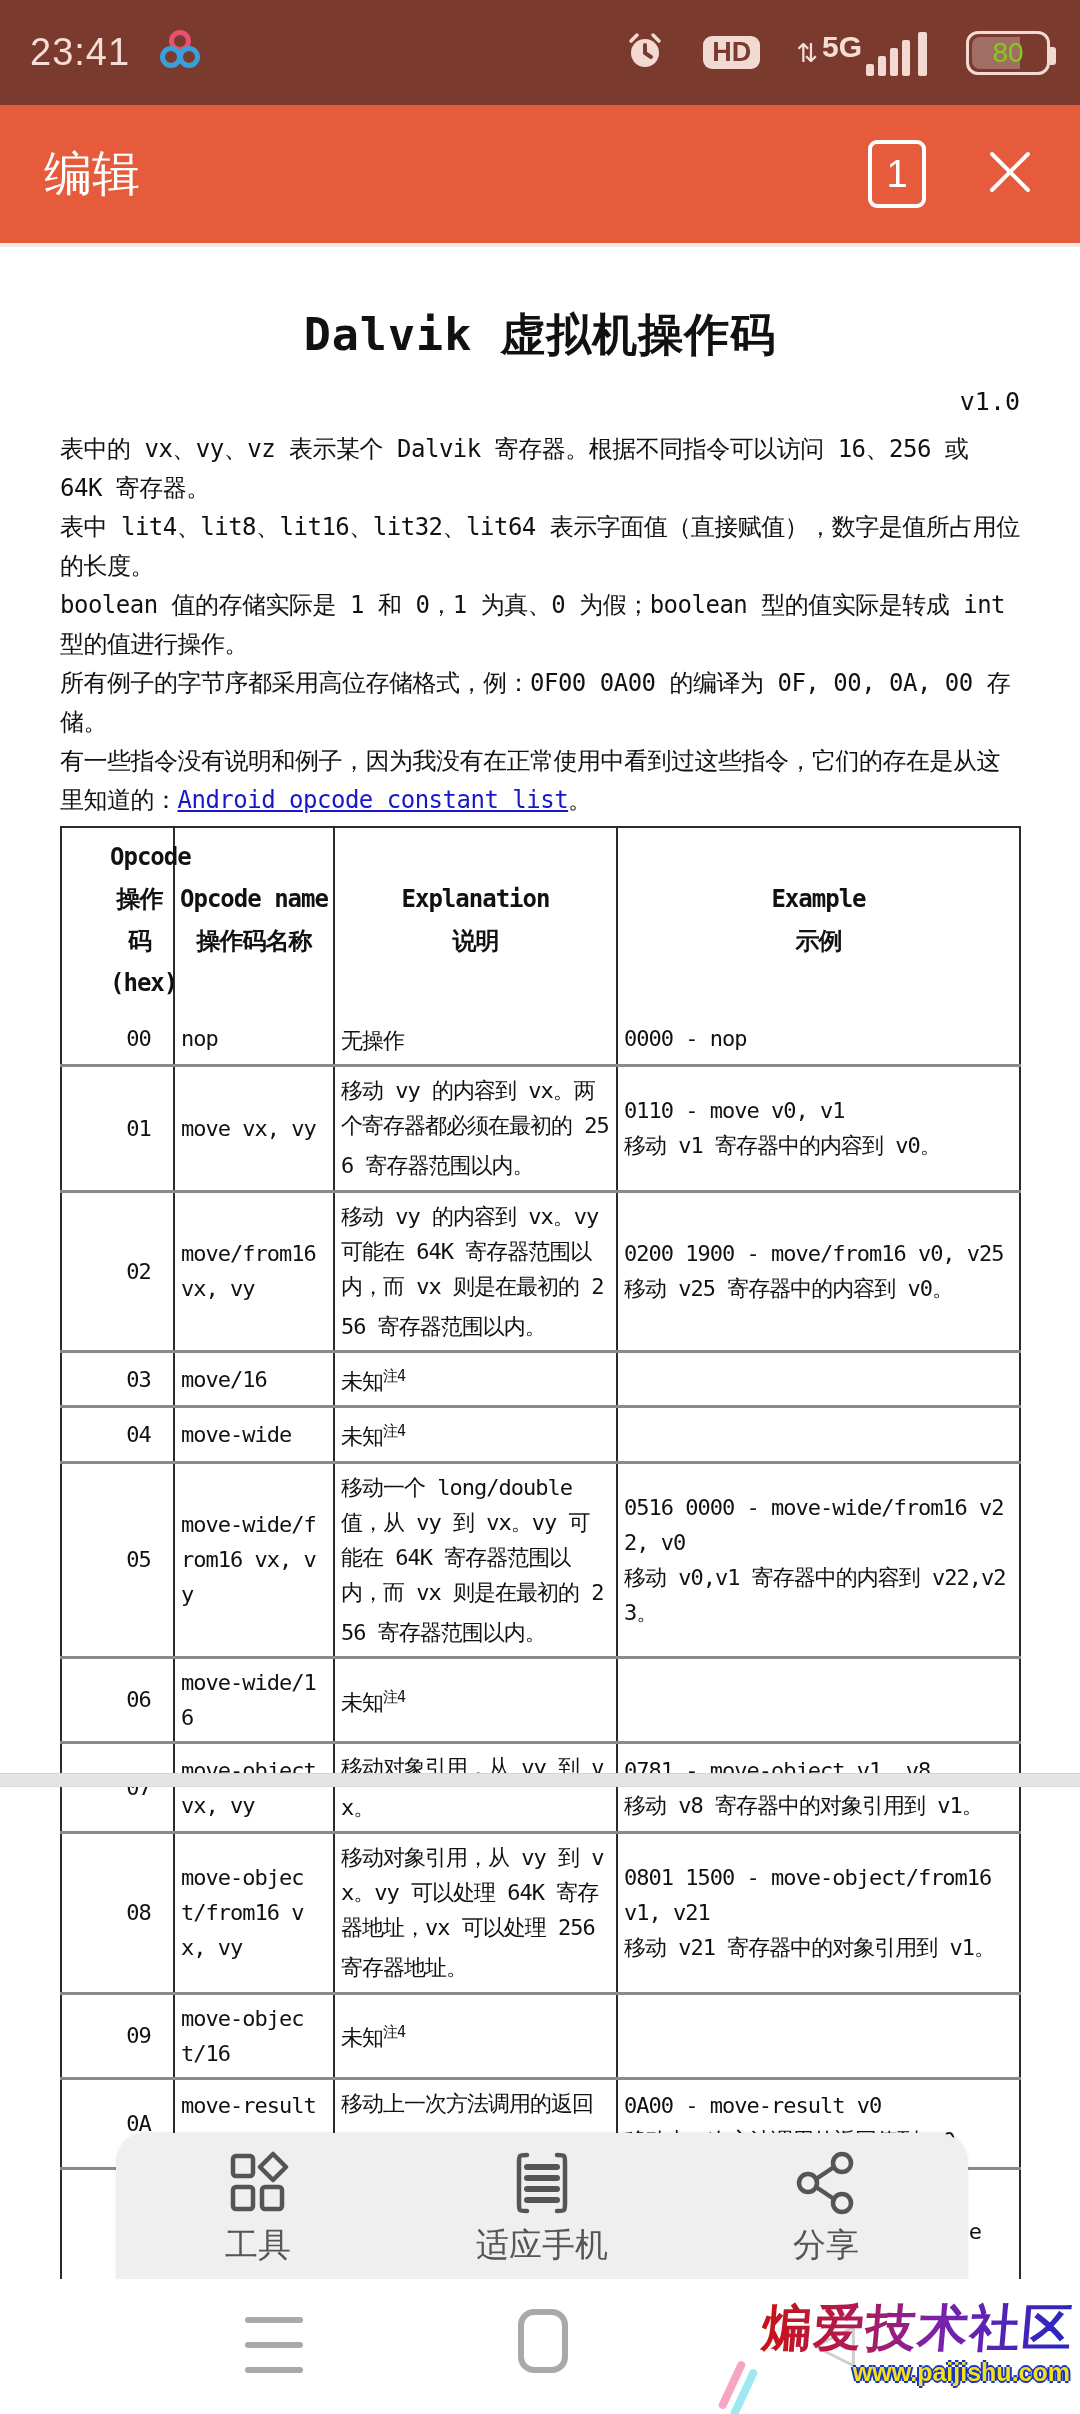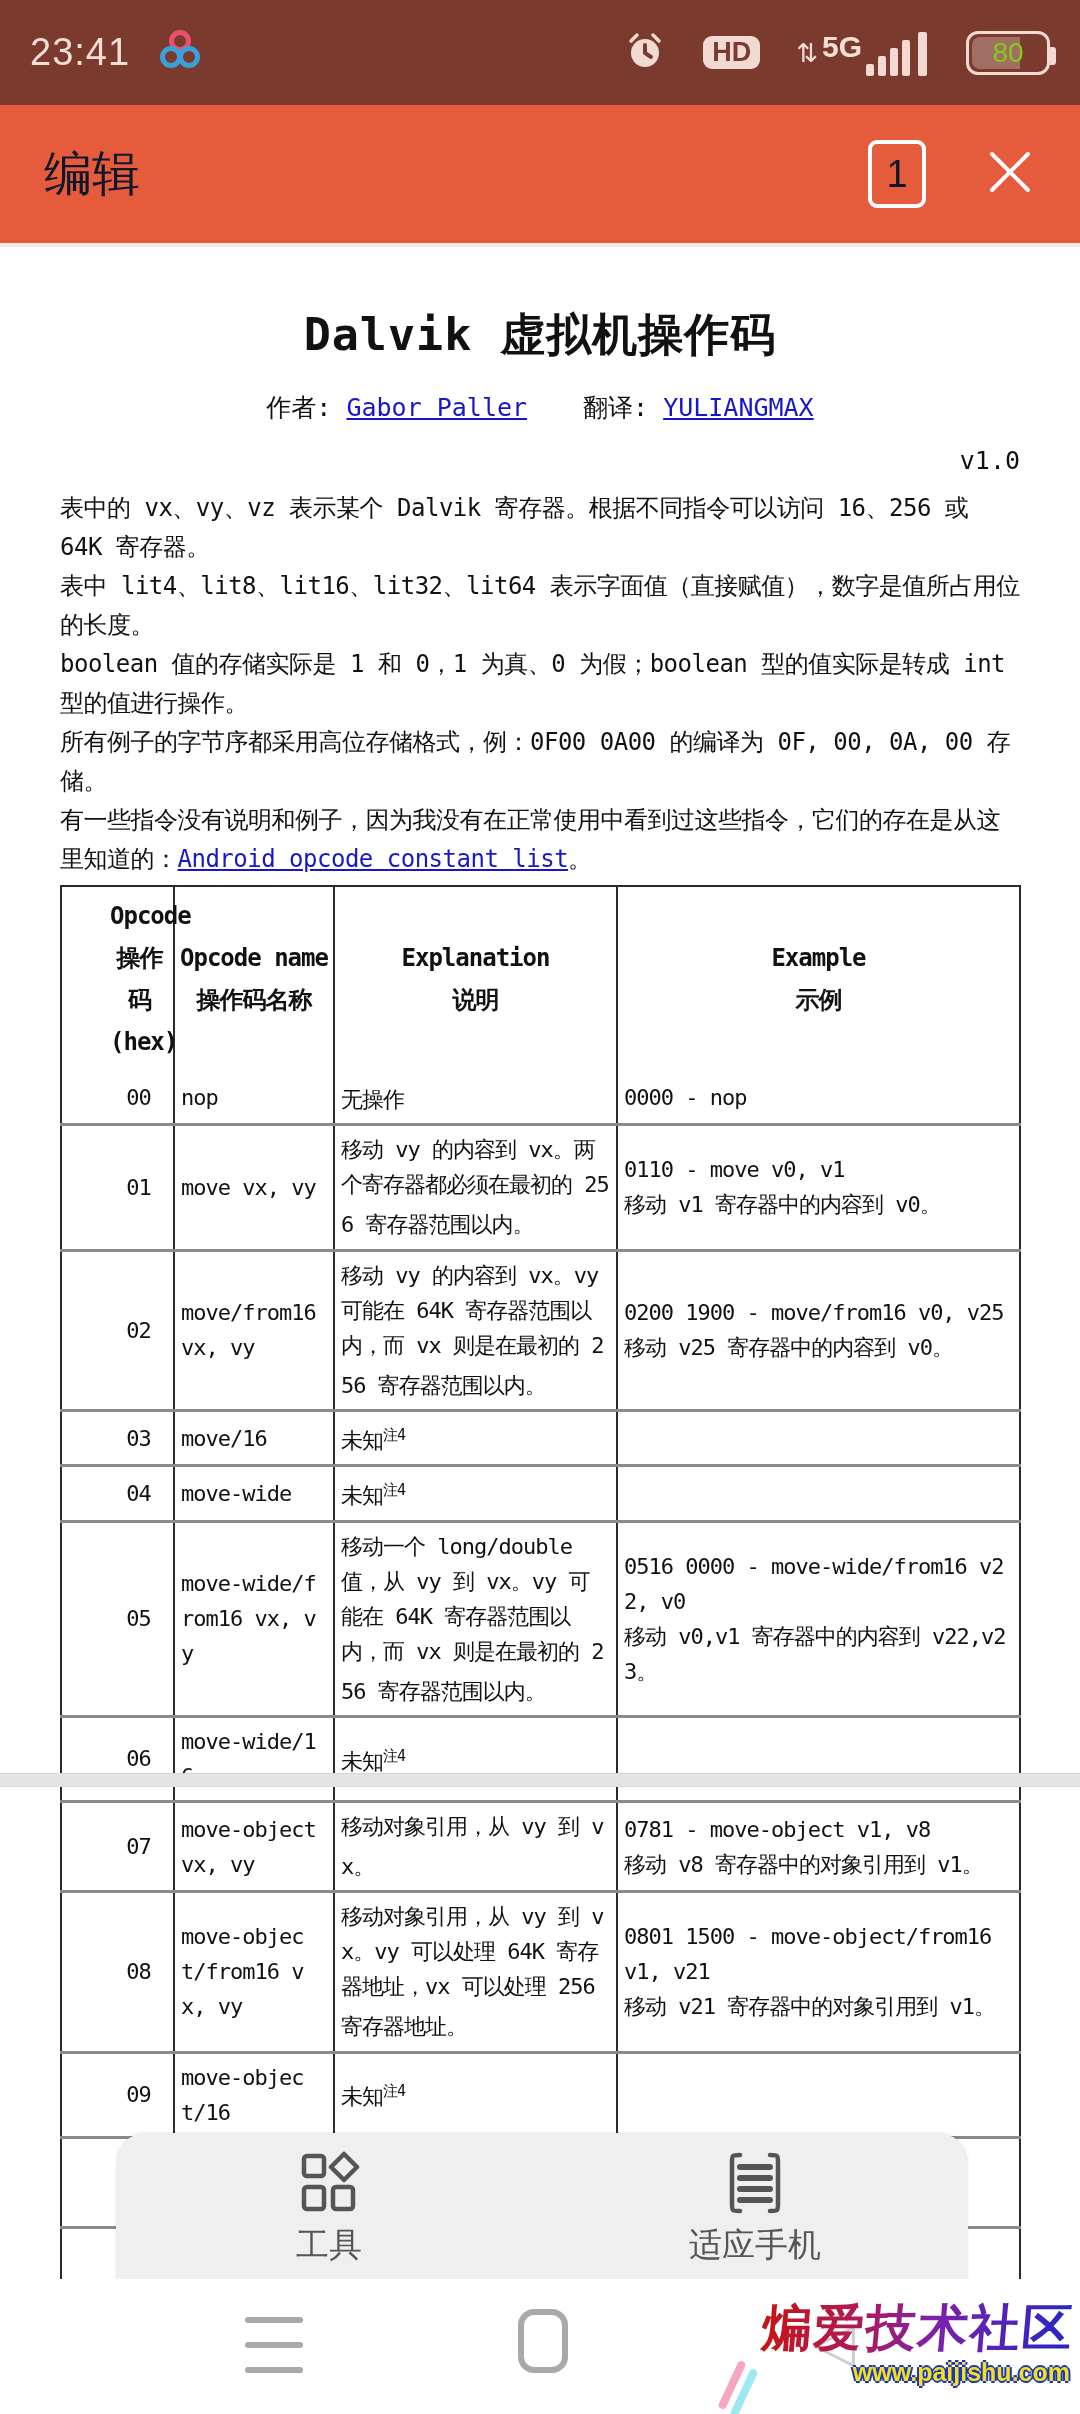--- a/index.html
+++ b/index.html
@@ -22,21 +22,21 @@
   .battery { position:relative; width:84px; height:44px; border:3px solid #f2dad2;
     border-radius:12px; display:flex; align-items:center; justify-content:center; }
   .battery-fill { position:absolute; left:3px; top:3px; bottom:3px; width:62%;
     background:rgba(242,218,210,.32); border-radius:8px 0 0 8px; }
   .battery-num { position:relative; font-size:28px; color:#84cc16; }
   .battery-nub { position:absolute; right:-9px; top:13px; width:6px; height:18px;
     background:#f2dad2; border-radius:0 3px 3px 0; }
 
   
   .app-header { position:absolute; left:0; top:105px; width:1080px; height:142px;
-    background:#e65b3c; color:#0f172a; display:flex; align-items:center;
+    background:#e65b3c; color:#ffffff; display:flex; align-items:center;
     padding:0 44px; z-index:10; font-family:"Liberation Sans", sans-serif;
     border-bottom:4px solid #f3e9e5; }
   .hdr-title { font-size:48px; }
   .hdr-right { margin-left:auto; display:flex; align-items:center; gap:58px; }
   .page-badge { width:58px; height:68px; border:4px solid #fff; border-radius:9px;
     display:flex; align-items:center; justify-content:center; font-size:38px; }
 
   
   .doc { position:absolute; left:0; top:247px; width:1080px; height:2167px;
     background:#fff; padding:58px 60px 0 60px; z-index:1;
@@ -152,23 +152,20 @@
           <path d="M8 8 L44 44"></path>
             <path d="M44 8 L8 44"></path>
         </svg>
       </span>
     </div>
   </div>
 
   <div class="doc">
     <div class="doc-title">Dalvik 虚拟机操作码</div>
 
-    <div class="byline">
-      <span>作者: </span><a href="#">Gabor Paller</a><span class="sep"></span><span>翻译: </span><a href="#">YULIANGMAX</a>
-    </div>
 
     <div class="version">v1.0</div>
 
     <div class="paras">
   <div class="para"><span>表中的 vx、vy、vz 表示某个 Dalvik 寄存器。根据不同指令可以访问 16、256 或 64K 寄存器。</span></div>
 
   <div class="para"><span>表中 lit4、lit8、lit16、lit32、lit64 表示字面值（直接赋值），数字是值所占用位的长度。</span></div>
 
 
   <div class="para"><span>boolean 值的存储实际是 1 和 0，1 为真、0 为假；boolean 型的值实际是转成 int 型的值进行操作。</span></div>
@@ -362,20 +359,32 @@
           <path d="M18 4 C10 4 10 4 10 12 V52 C10 60 10 60 18 60"></path>
           <path d="M48 4 C56 4 56 4 56 12 V52 C56 60 56 60 48 60"></path>
           <path d="M18 16 H48" stroke-width="6"></path>
             <path d="M18 27 H48" stroke-width="6"></path>
           <path d="M18 38 H48" stroke-width="6"></path>
             <path d="M18 49 H48" stroke-width="6"></path>
         </svg>
       </span>
       <span class="lbl">适应手机</span>
     </div>
+    <div class="sheet-item">
+      <span>
+        <svg width="66" height="64" viewBox="0 0 66 64">
+          <circle cx="15" cy="32" r="9"></circle>
+            <circle cx="49" cy="12" r="9"></circle>
+            <circle cx="49" cy="52" r="9"></circle>
+          <path d="M23 28 L41 16"></path>
+            <path d="M23 36 L41 48"></path>
+        </svg>
+      </span>
+      <span class="lbl">分享</span>
+    </div>
   </div>
 
   <div class="navbar">
     <div class="nav-recents">
       <span></span>
         <span></span>
         <span></span>
     </div>
     <div class="nav-home"></div>
     <div class="nav-back-ghost">◁</div>

